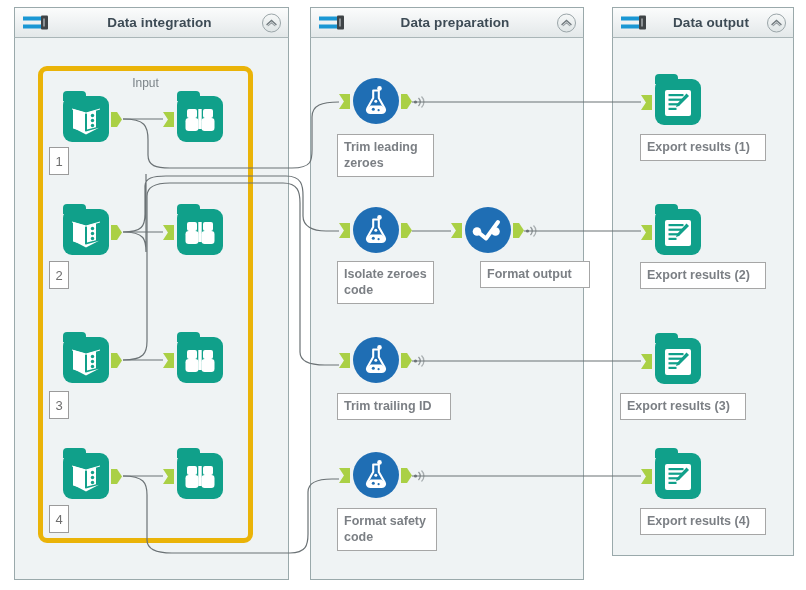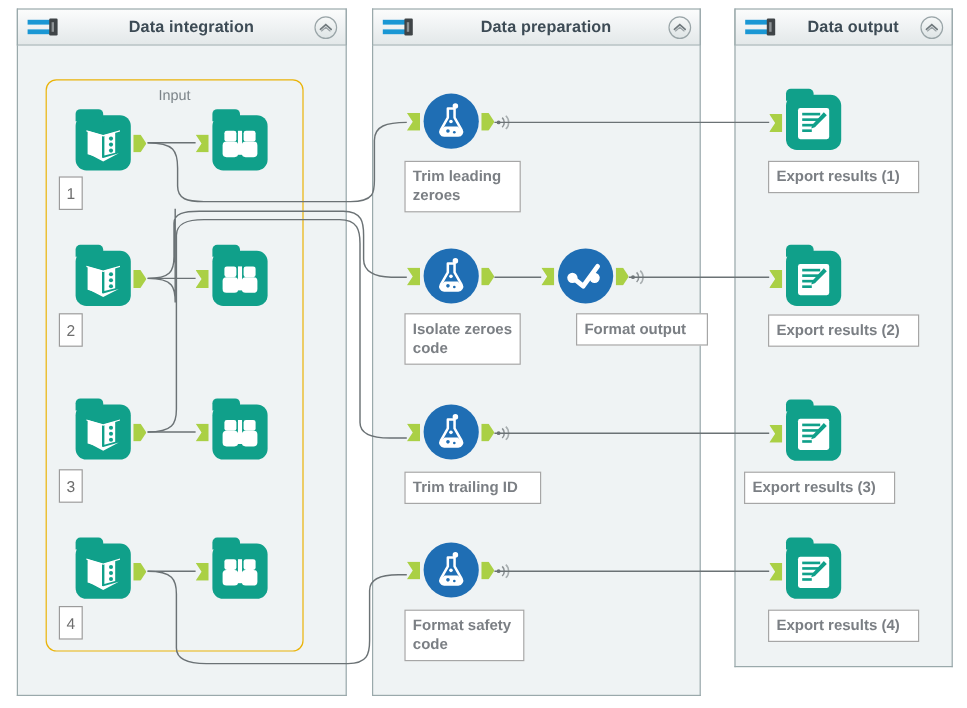--- a/index.html
+++ b/index.html
@@ -68,21 +68,21 @@
     width: 19px; height: 19px; border-radius: 50%;
     background: linear-gradient(to bottom,#f6f8f8,#dfe5e6);
     border: 1px solid #9aa5a8;
     display: flex; align-items: center; justify-content: center;
   }
   .collapse-btn svg { display: block; }
 
   
   .group-box {
     position: absolute;
-    border: 1px solid #eab308;
+    border: 5px solid #eab308;
     border-radius: 9px;
     background: transparent;
   }
   .group-label {
     position: absolute; top: 5px; left: 0; width: 100%;
     text-align: center; font-size: 12px; color: #7b8388;
   }
 
   
   .node { position: absolute; }

